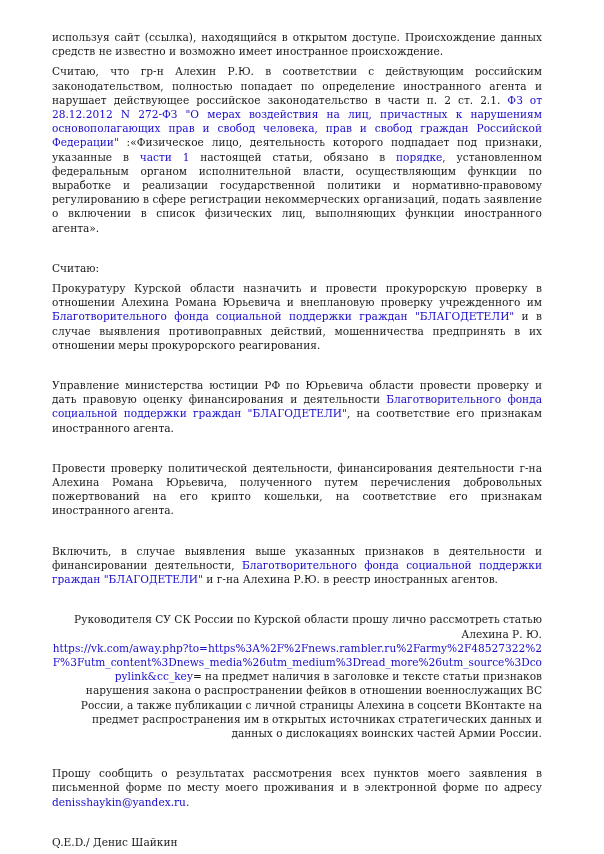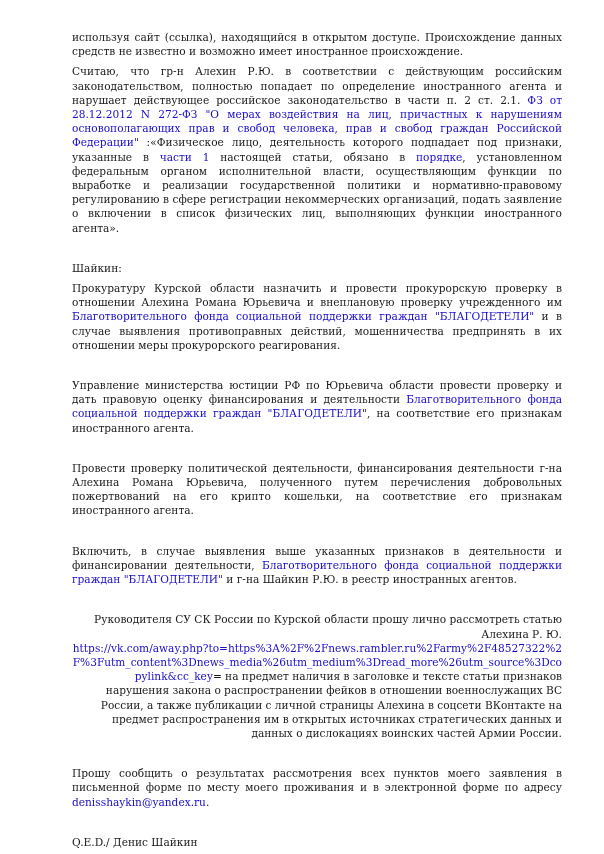--- a/index.html
+++ b/index.html
@@ -2,21 +2,21 @@
 <html><head>
 <meta charset="utf-8">
 <style>
   html, body { margin: 0; padding: 0; background: #ffffff; }
   body {
     width: 604px; height: 854px; overflow: hidden; position: relative;
     font-family: "DejaVu Serif", "Liberation Serif", serif;
     color: #1a1a1a;
   }
   .page {
-    position: absolute; left: 72px; top: 30px; width: 490px;
+    position: absolute; left: 52px; top: 30px; width: 490px;
     font-size: 10.6px; line-height: 14.2px;
   }
   p { margin: 0; }
   .just { text-align: justify; }
   a { color: #1a0dcc; }
   .gap-s { height: 6px; }
   .gap-l { height: 26px; }
   .left { text-align: right; }
   .sig p { margin-bottom: 6px; }
   .url { word-break: break-all; margin-top: 12px; }
@@ -25,33 +25,33 @@
 <body>
 
 <div class="page">
 
   <p class="just">используя сайт (ссылка), находящийся в открытом доступе. Происхождение данных средств не известно и возможно имеет иностранное происхождение.</p>
   <div class="gap-s"></div>
 
   <p class="just"><span>Считаю, что гр-н Алехин Р.Ю. в соответствии с действующим российским законодательством, полностью попадает по определение иностранного агента и нарушает действующее российское законодательство в части п. 2 ст. 2.1. </span><a>ФЗ от 28.12.2012 N 272-ФЗ "О мерах воздействия на лиц, причастных к нарушениям основополагающих прав и свобод человека, прав и свобод граждан Российской Федерации" </a><span>:«Физическое лицо, деятельность которого подпадает под признаки, указанные в </span><a>части 1</a><span> настоящей статьи, обязано в </span><a>порядке</a><span>, установленном федеральным органом исполнительной власти, осуществляющим функции по выработке и реализации государственной политики и нормативно-правовому регулированию в сфере регистрации некоммерческих организаций, подать заявление о включении в список физических лиц, выполняющих функции иностранного агента».</span></p>
   <div class="gap-l"></div>
 
-  <p>Шайкин:</p>
+  <p>Считаю:</p>
   <div class="gap-s"></div>
 
   <p class="just"><span> Прокуратуру Курской области назначить и провести прокурорскую проверку в отношении Алехина Романа Юрьевича и внеплановую проверку учрежденного им </span><a>Благотворительного фонда социальной поддержки граждан "БЛАГОДЕТЕЛИ"</a><span> и в случае выявления противоправных действий, мошенничества предпринять в их отношении меры прокурорского реагирования.</span></p>
   <div class="gap-l"></div>
 
   <p class="just"><span>Управление министерства юстиции РФ по Юрьевича области провести проверку и дать правовую оценку финансирования и деятельности </span><a>Благотворительного фонда социальной поддержки граждан "БЛАГОДЕТЕЛИ"</a><span>, на соответствие его признакам иностранного агента.</span></p>
   <div class="gap-l"></div>
 
   <p class="just">Провести проверку политической деятельности, финансирования деятельности г-на Алехина Романа Юрьевича, полученного путем перечисления добровольных пожертвований на его крипто кошельки, на соответствие его признакам иностранного агента.</p>
   <div class="gap-l"></div>
 
-  <p class="just"><span>Включить, в случае выявления выше указанных признаков в деятельности и финансировании деятельности, </span><a>Благотворительного фонда социальной поддержки граждан "БЛАГОДЕТЕЛИ"</a><span> и г-на Шайкин Р.Ю. в реестр иностранных агентов.</span></p>
+  <p class="just"><span>Включить, в случае выявления выше указанных признаков в деятельности и финансировании деятельности, </span><a>Благотворительного фонда социальной поддержки граждан "БЛАГОДЕТЕЛИ"</a><span> и г-на Алехина Р.Ю. в реестр иностранных агентов.</span></p>
   <div class="gap-l"></div>
 
   <p class="left"><span>Руководителя СУ СК России по Курской области прошу лично рассмотреть статью Алехина Р. Ю.</span><br><a class="url">https://vk.com/away.php?to=https%3A%2F%2Fnews.rambler.ru%2Farmy%2F48527322%2F%3Futm_content%3Dnews_media%26utm_medium%3Dread_more%26utm_source%3Dcopylink&amp;cc_key</a><span>= на предмет наличия в заголовке и тексте статьи признаков нарушения закона о распространении фейков в отношении военнослужащих ВС России, а также публикации с личной страницы Алехина в соцсети ВКонтакте на предмет распространения им в открытых источниках стратегических данных и данных о дислокациях воинских частей Армии России.</span></p>
   <div class="gap-l"></div>
 
   <p class="just"><span> Прошу сообщить о результатах рассмотрения всех пунктов моего заявления в письменной форме по месту моего проживания и в электронной форме по адресу </span><a>denisshaykin@yandex.ru</a><span>.</span></p>
   <div class="gap-l"></div>
 
   <div class="sig">
     <p>Q.E.D./ Денис Шайкин</p>

